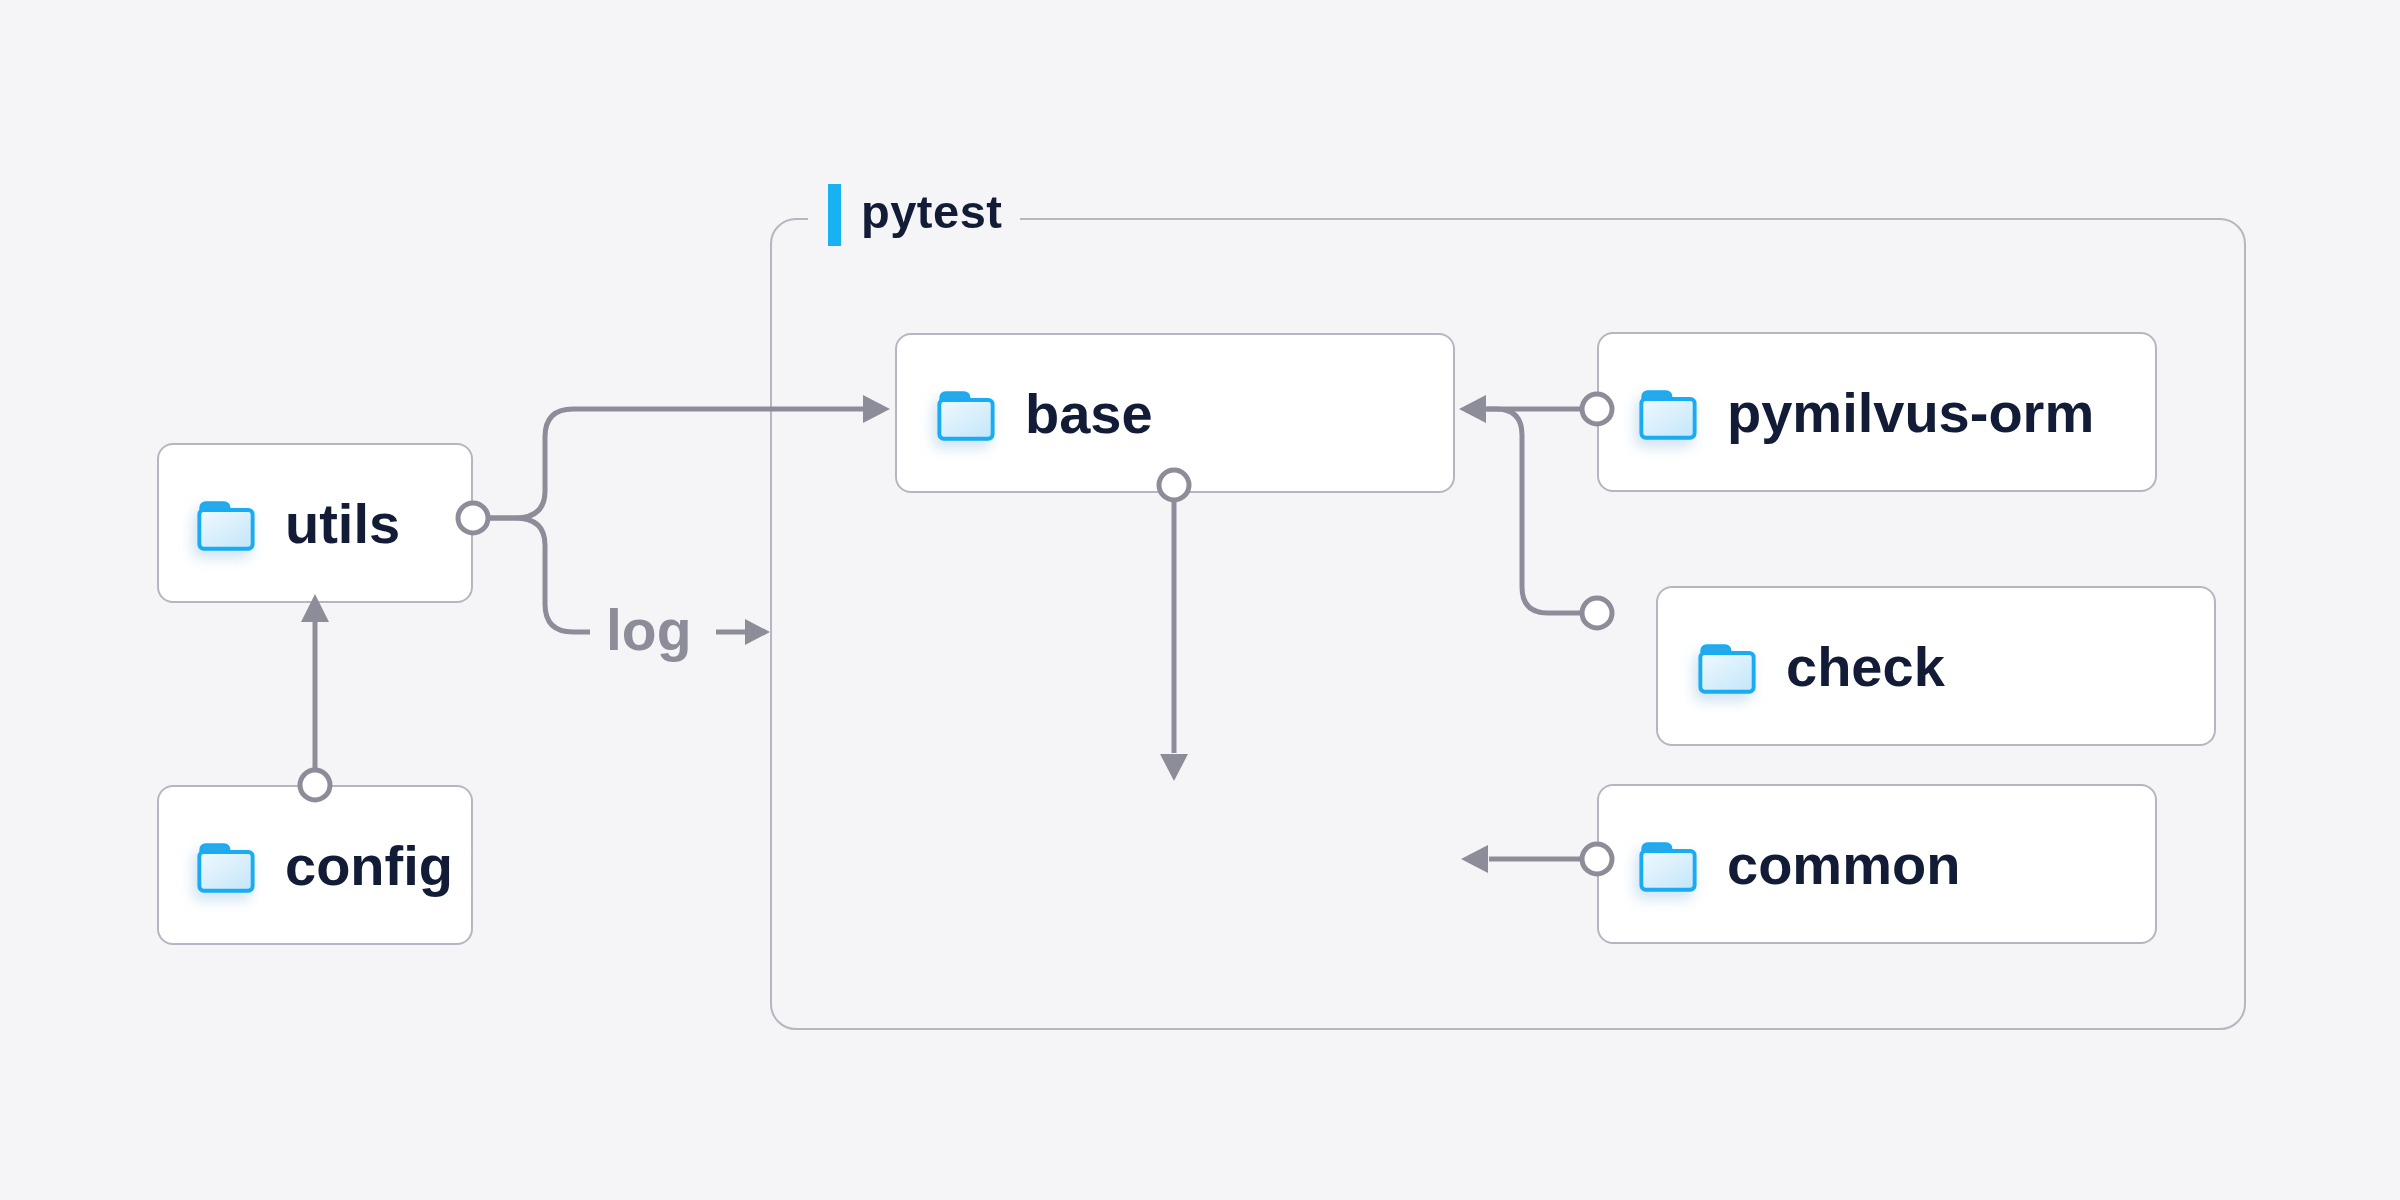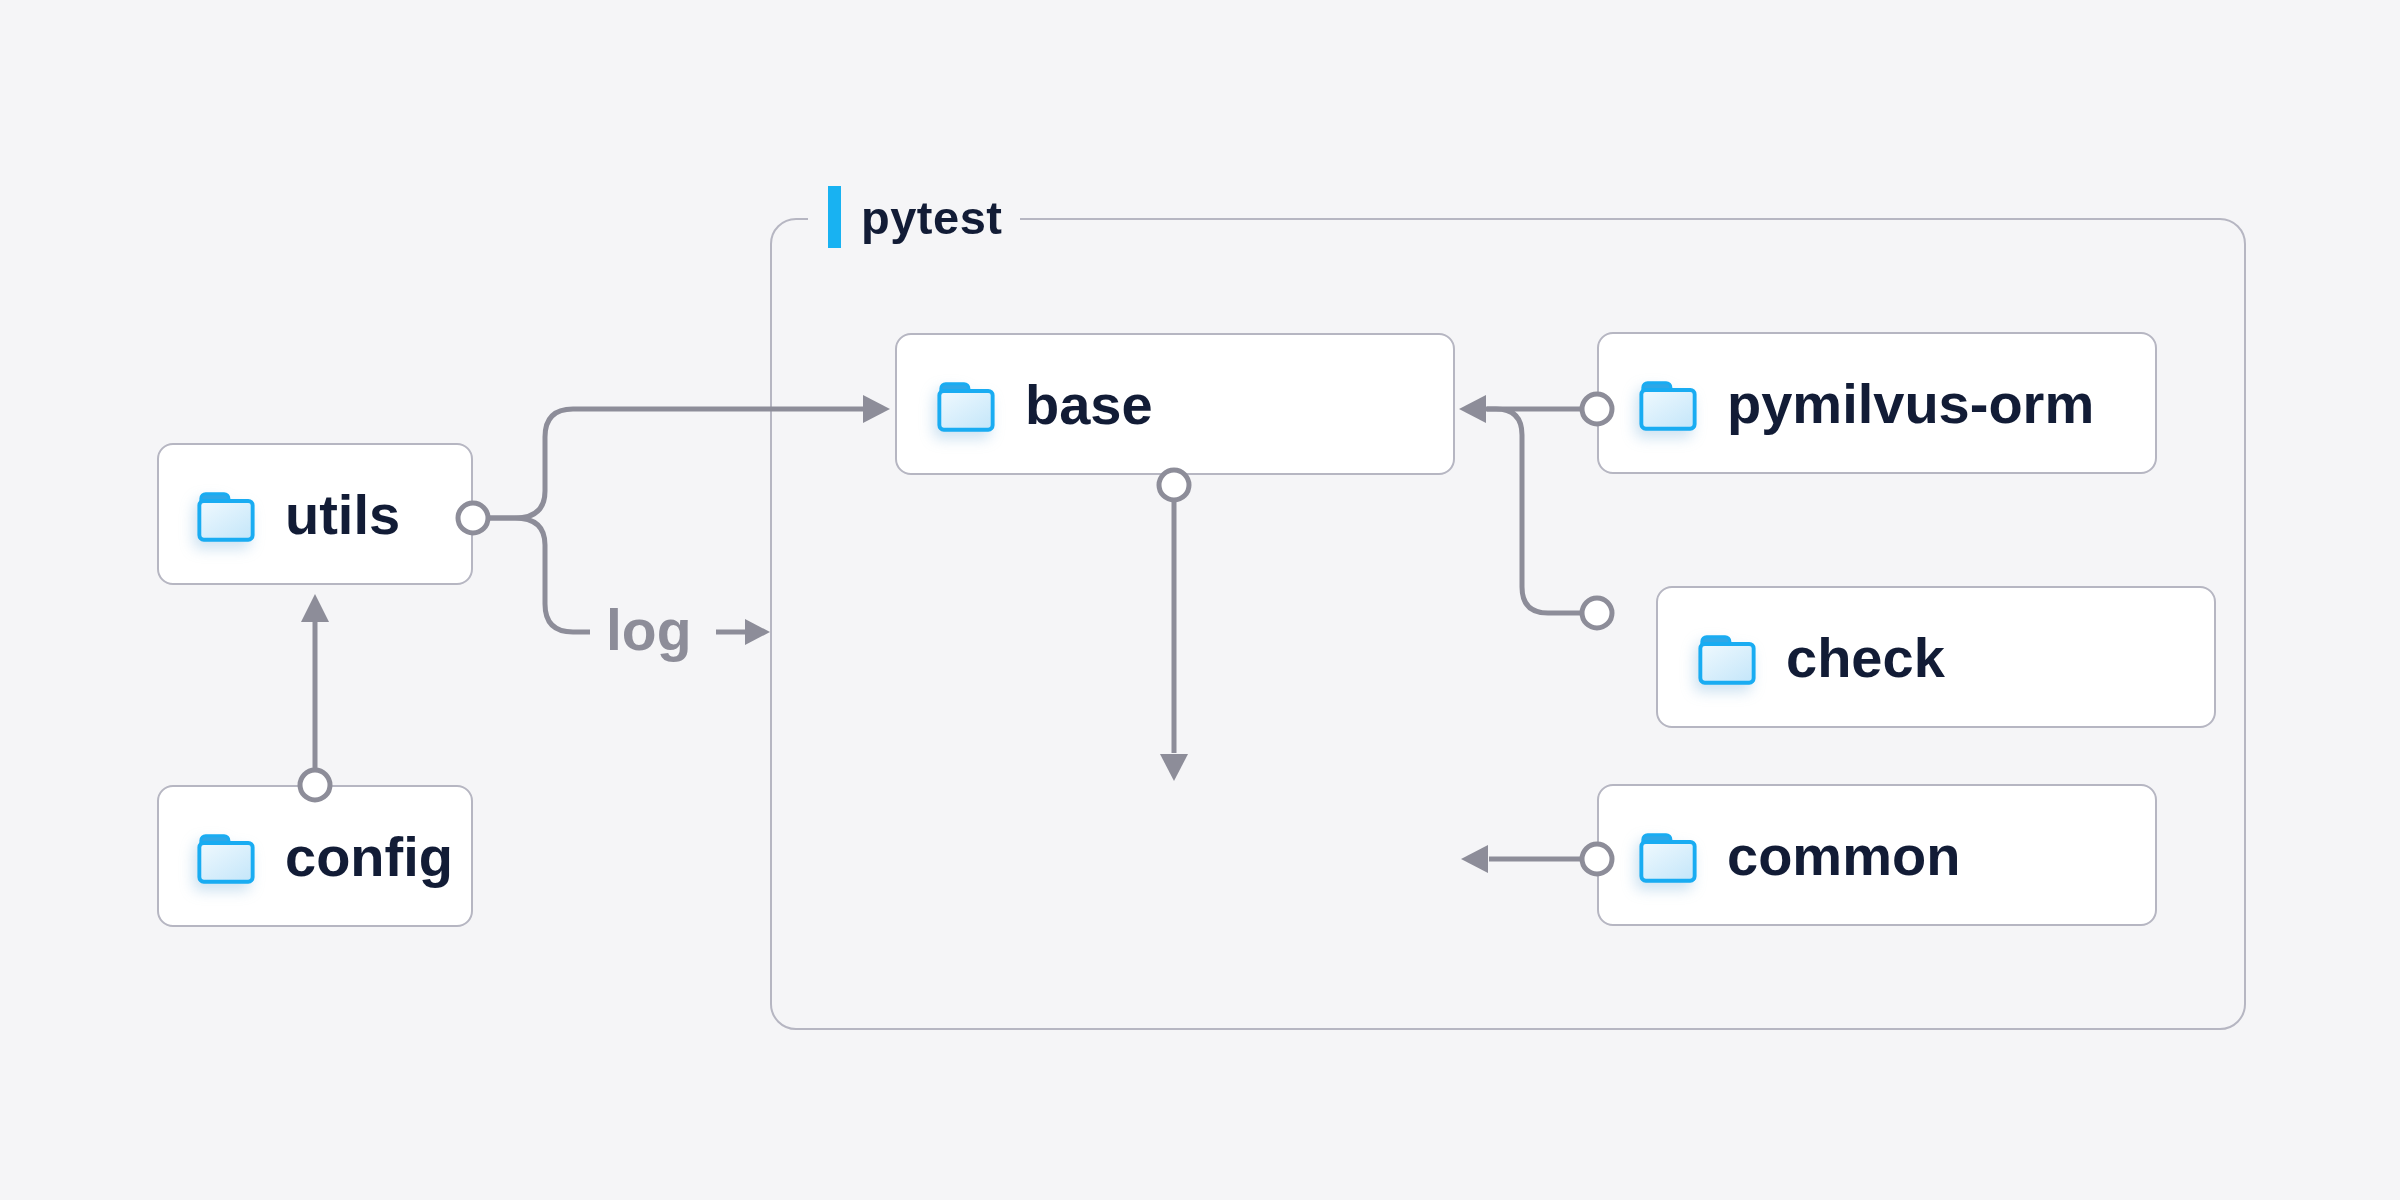--- a/index.html
+++ b/index.html
@@ -28,21 +28,20 @@
     box-sizing: border-box;
     background: transparent;
     z-index: 1;
   }
   .group-label {
     position: absolute;
     left: 808px;
     top: 184px;
     height: 66px;
     display: flex;
-    align-items: center;
     gap: 20px;
     padding: 0 18px 0 20px;
     background: #f5f5f7;
     z-index: 2;
   }
   .group-label .accent-bar {
     width: 13px;
     height: 62px;
     background: #18b2f2;
   }
@@ -55,21 +54,21 @@
 
   
   .node {
     position: absolute;
     display: flex;
     align-items: center;
     gap: 28px;
     padding-left: 38px;
     box-sizing: border-box;
     width: 560px;
-    height: 142px;
+    height: 160px;
     background: #ffffff;
     border: 2px solid #b6b6c2;
     border-radius: 16px;
     z-index: 3;
   }
   .node--small { width: 316px; padding-left: 36px; }
   .node .label {
     font-size: 56px;
     font-weight: 600;
     color: #121c36;

